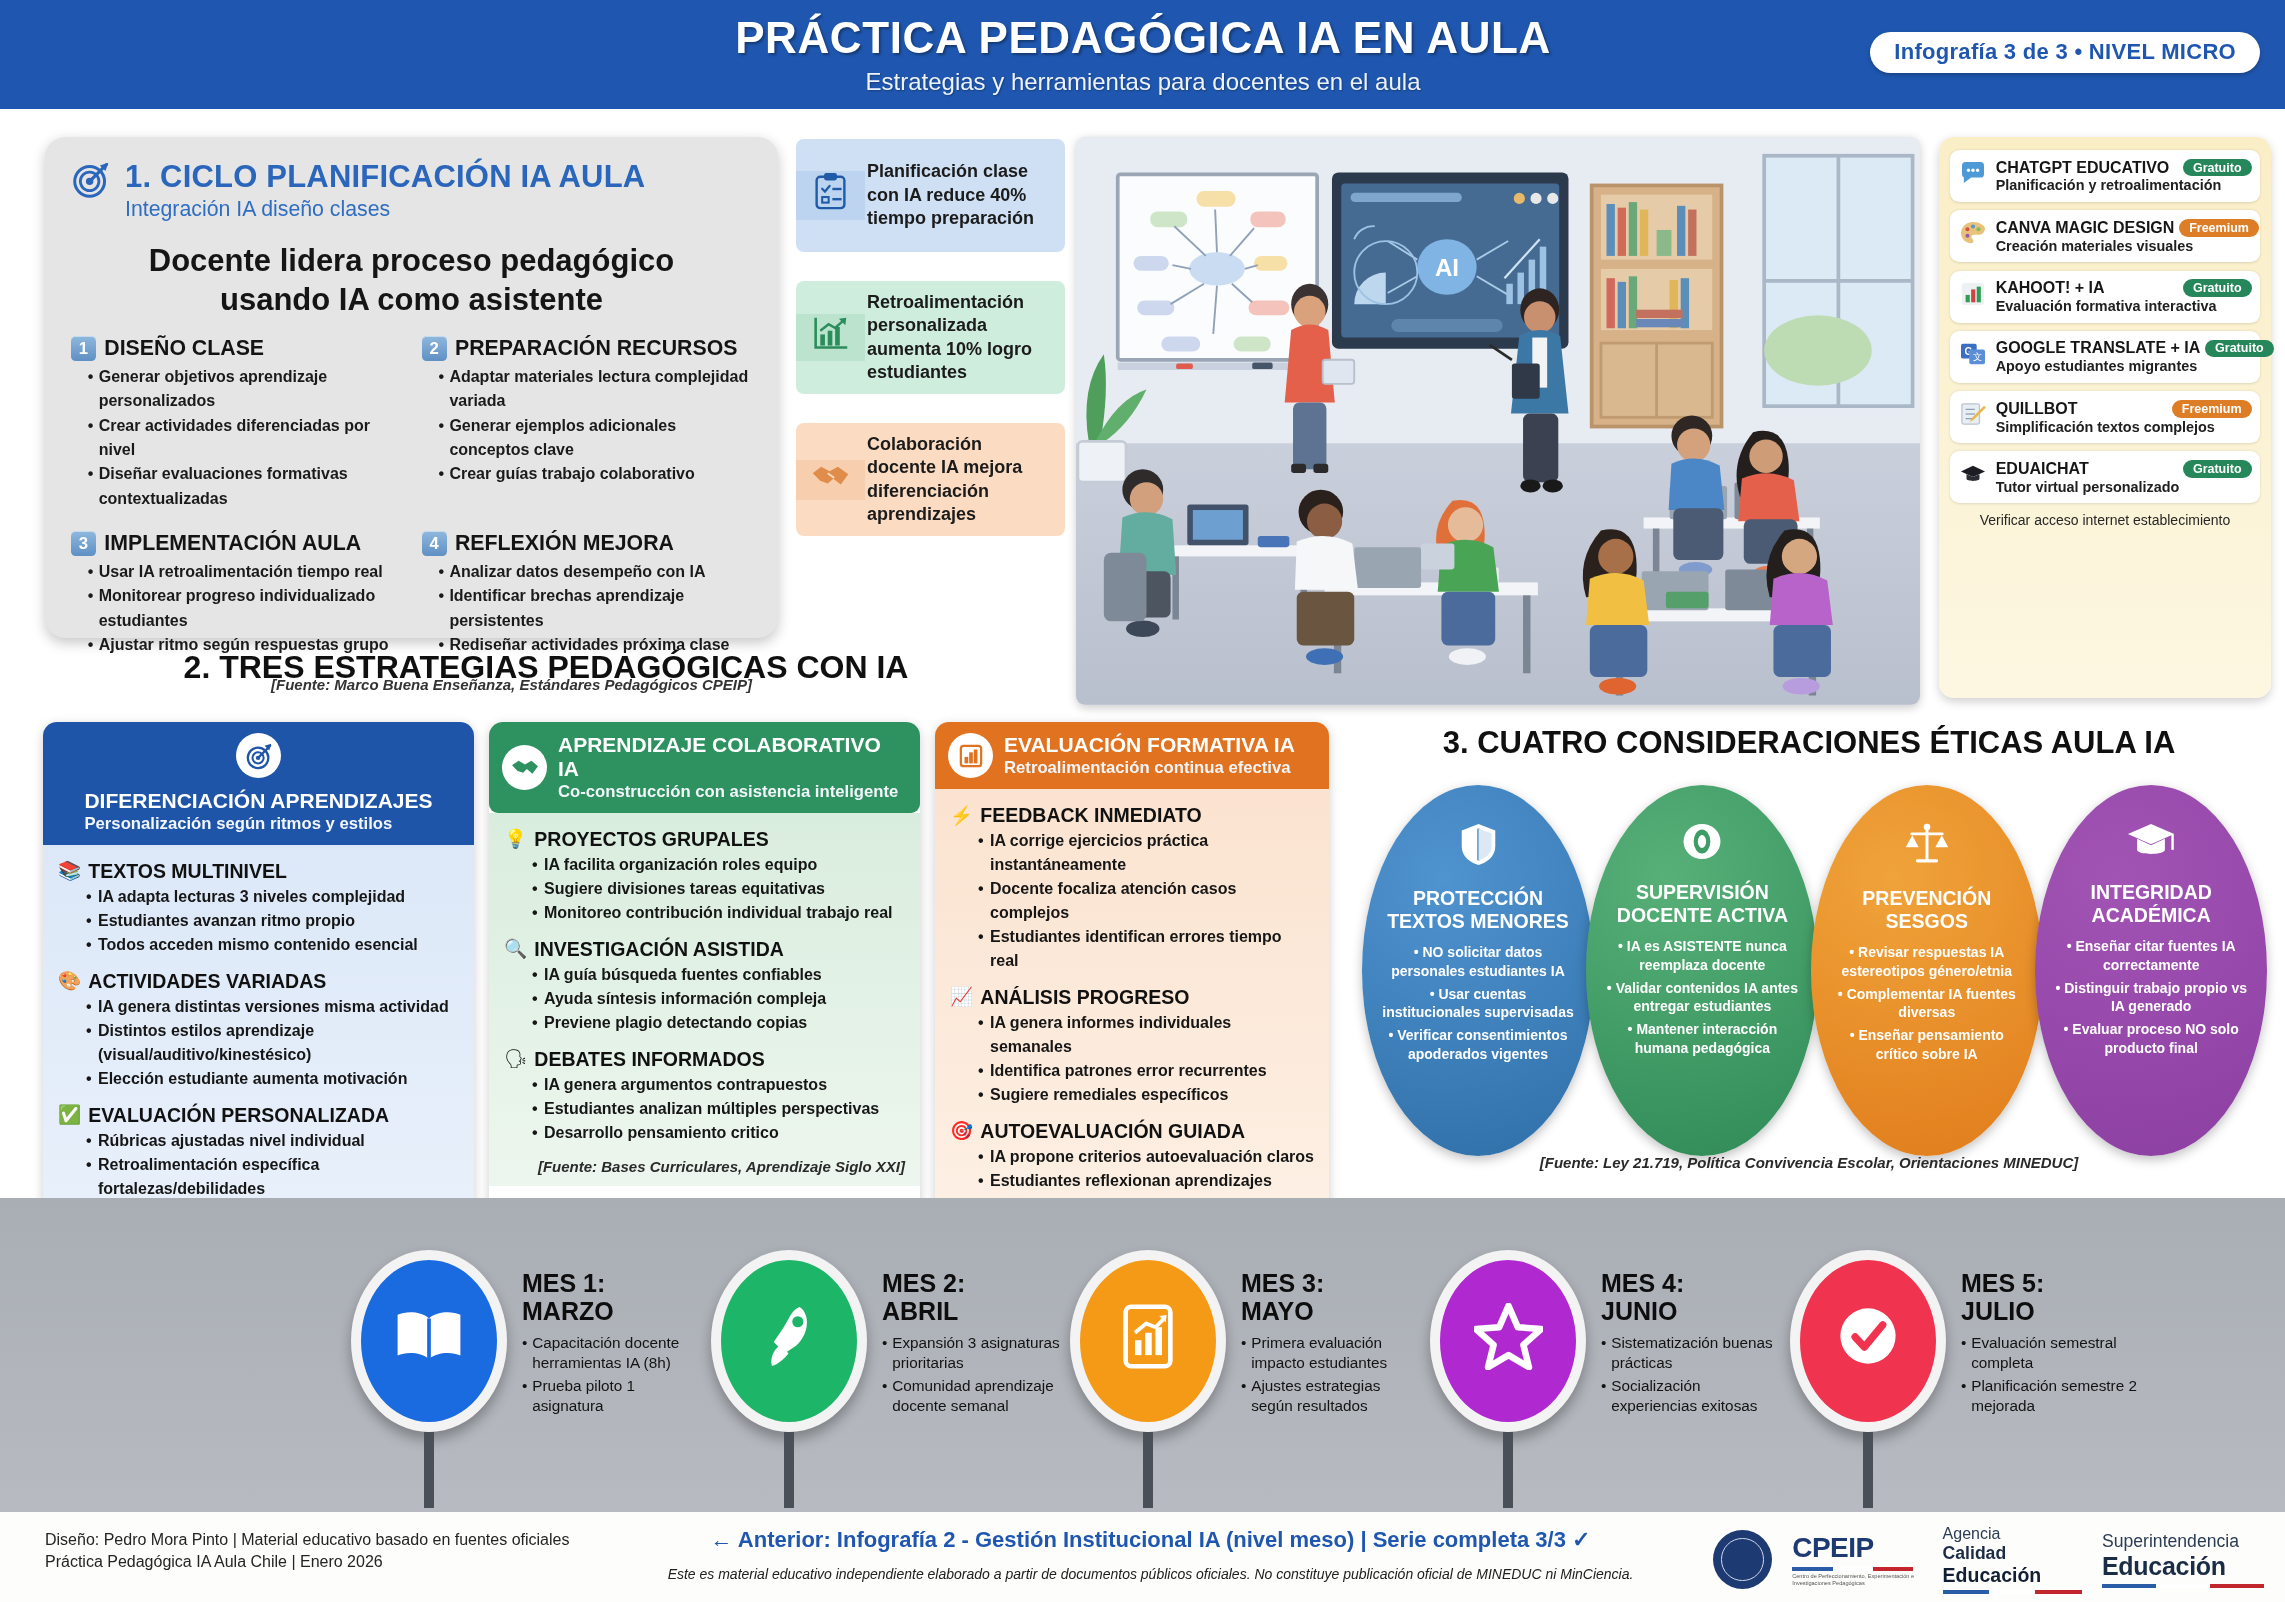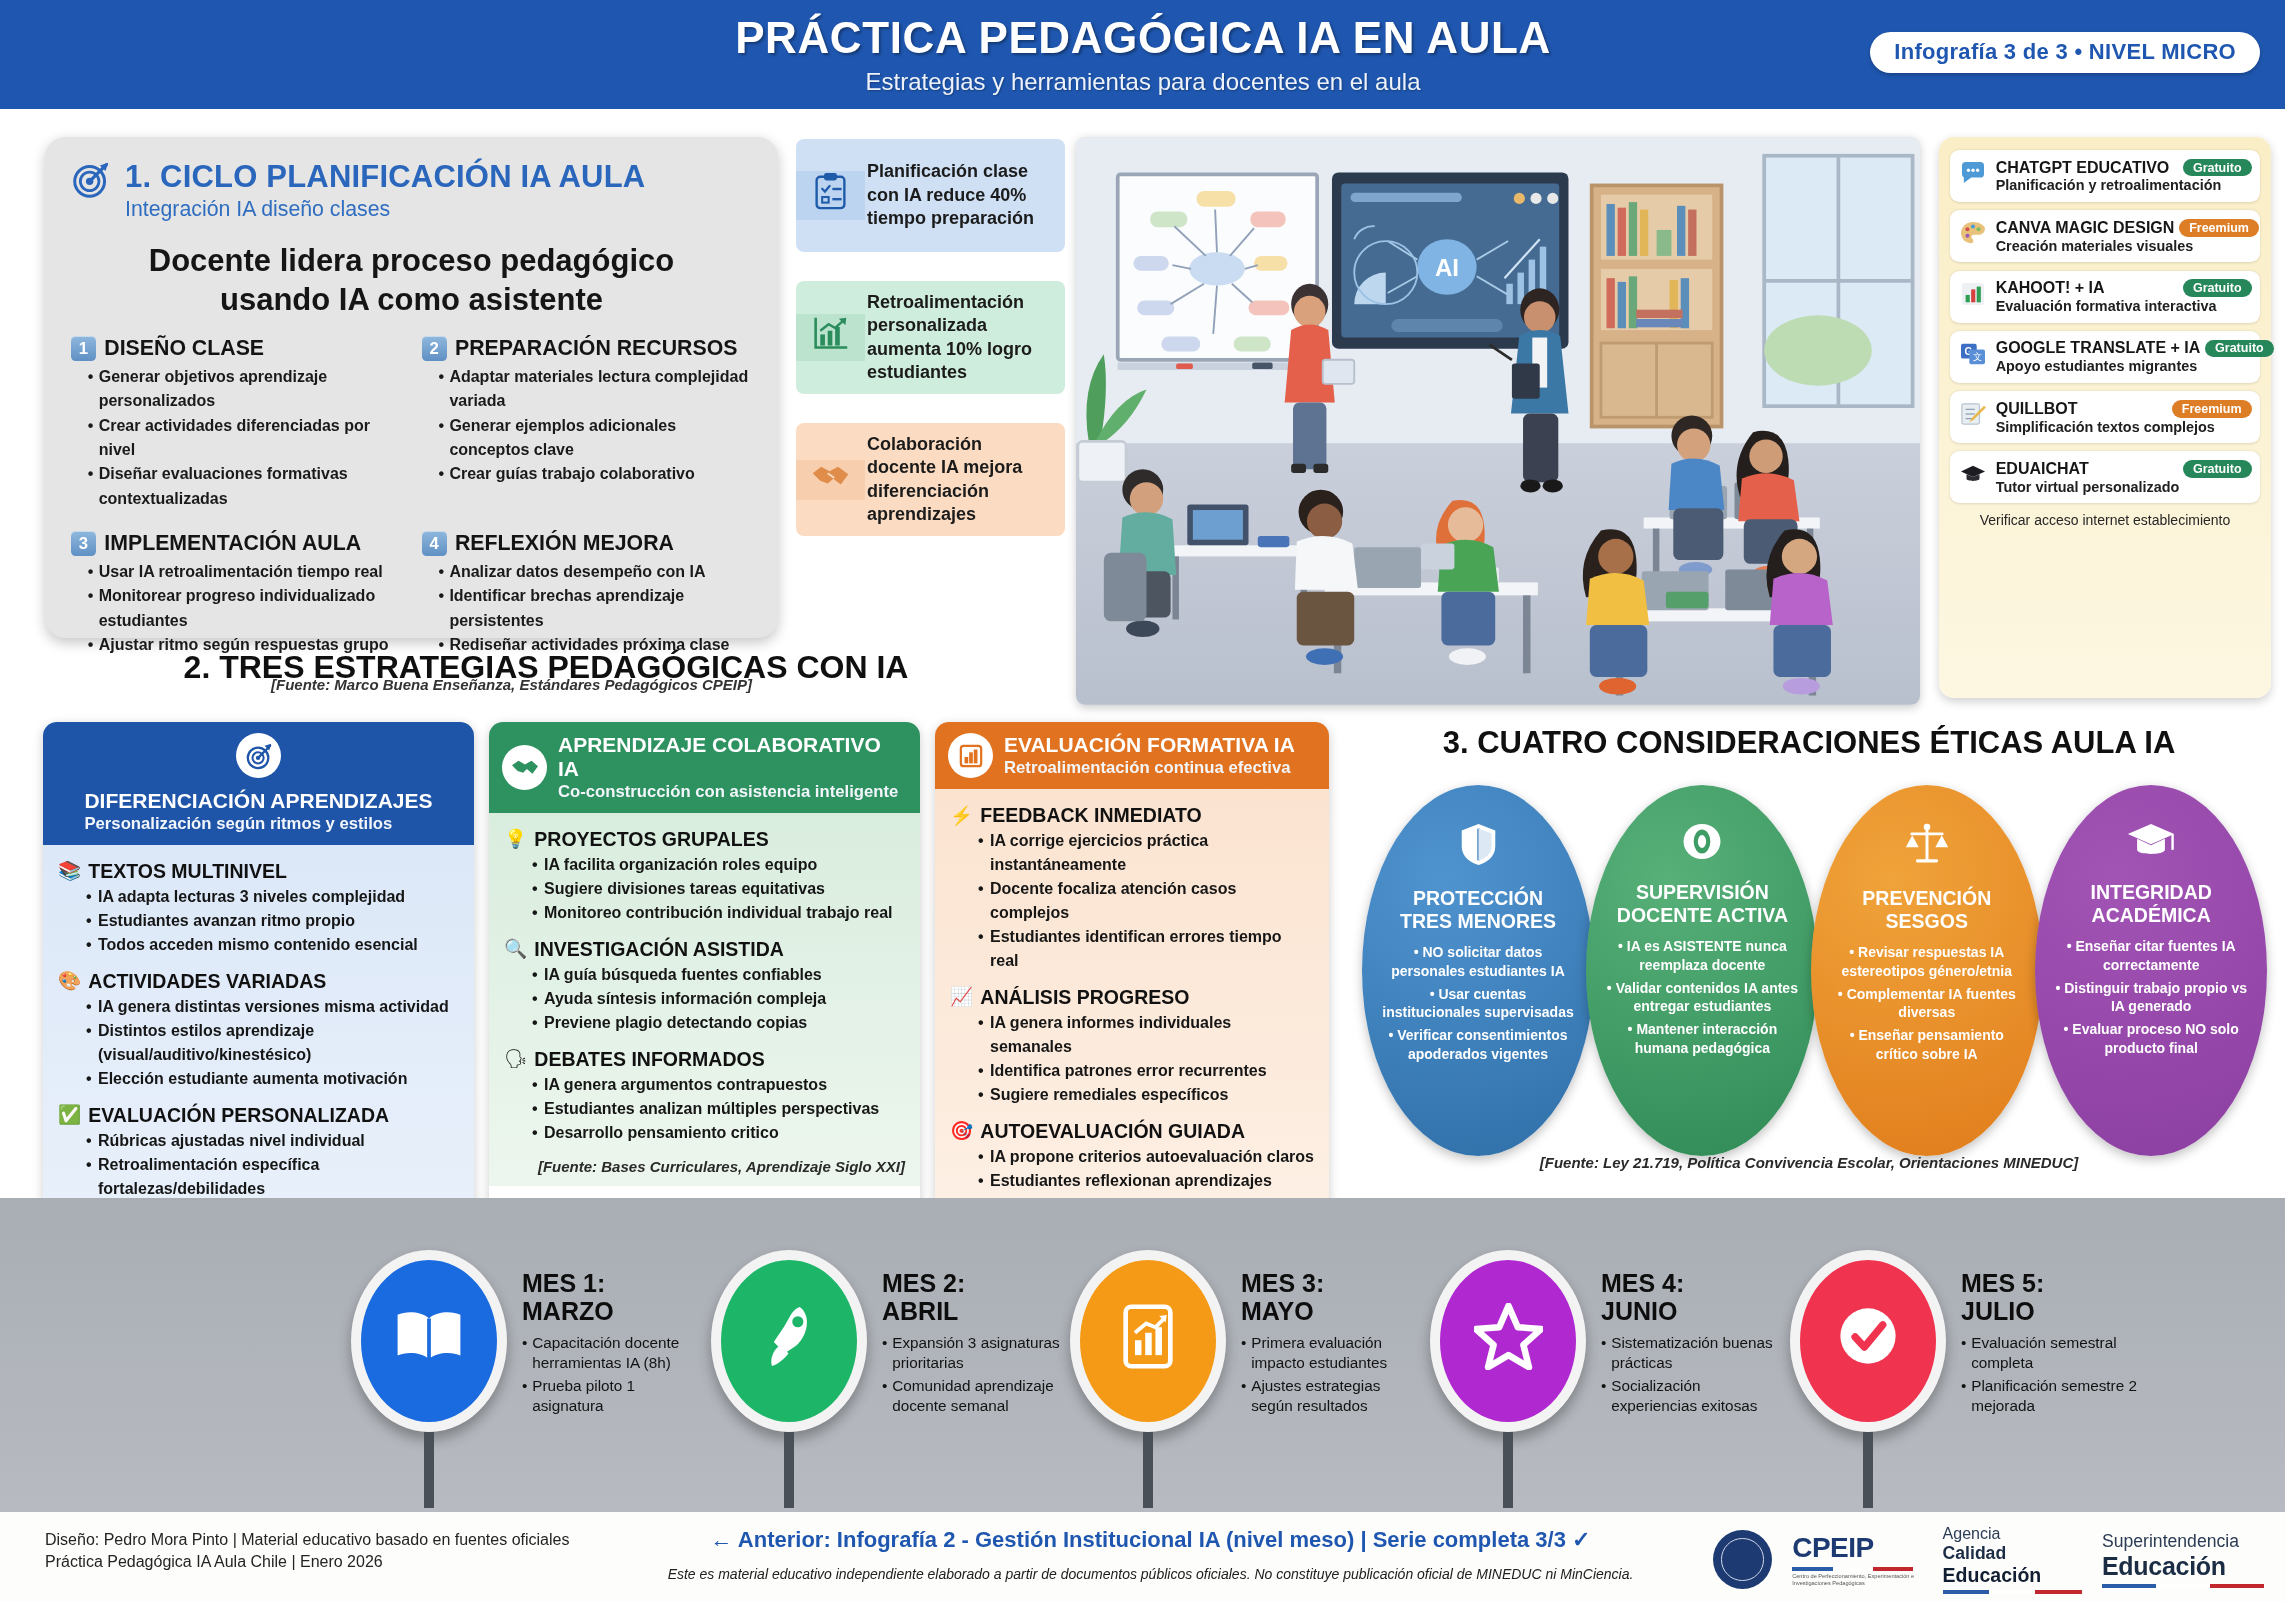--- a/index.html
+++ b/index.html
@@ -121,21 +121,21 @@
     position:absolute; left:45px; top:649px; width:1002px;
     text-align:center; font-size:32px; font-weight:bold; color:#101010;
   }
 
   
   .strategies { position:absolute; left:43px; top:722px; display:flex; gap:15px; }
   .scard { width:431px; border-radius:14px; overflow:hidden; box-shadow:0 3.7px 10.2px rgba(0,0,0,.2); }
   .scard.s3 { width:394px; }
   .scard-head { display:flex; align-items:center; gap:11px; padding:11px 13px; }
   .scard.s1 .scard-head { background:#1f55a8;flex-direction:column; }
-  .scard.s2 .scard-head { background:#2e9160; }
+  .scard.s2 .scard-head { background:#2e9160;border-radius:9px; }
   .scard.s3 .scard-head { background:#e1721f; }
   .scard-circle {
     width:45px; height:45px; flex:0 0 45px; border-radius:50%;
     background:#fff; display:flex; align-items:center; justify-content:center; font-size:24px;
   }
   .scard-t { font-size:21px; font-weight:bold; color:#fff; }
   .scard-s { font-size:16.7px; font-weight:bold; color:#f2f6fb; margin-top:0.9px; }
   .scard-body { padding:15px 15px 11px 15px; }
   .scard.s1 .scard-body { background:linear-gradient(#dce8f8,#eaf1fb); }
   .scard.s2 .scard-body { background:linear-gradient(#d9edde,#edf6ee); }
@@ -840,21 +840,21 @@
   <div class="eth e1">
     <div class="eth-ico">
       <svg width="41" height="45" viewBox="0 0 44 48">
           <path d="M22 2 L40 9 v17 c0 12 -10 18 -18 20 C14 44 4 38 4 26 V9 Z" fill="#ffffff"></path>
           <path d="M22 7 V41" stroke="#3f80bc" stroke-width="2.6"></path>
           <path d="M22 7 L36 12 v14 c0 9 -7 13 -14 15 Z" fill="#dce9f4"></path>
         </svg>
     </div>
     <div class="eth-t">
       <div>PROTECCIÓN</div>
-      <div>TRES MENORES</div>
+      <div>TEXTOS MENORES</div>
     </div>
     <ul class="eth-list">
       <li>NO solicitar datos personales estudiantes IA</li>
       <li>Usar cuentas institucionales supervisadas</li>
       <li>Verificar consentimientos apoderados vigentes</li>
     </ul>
   </div>
 
   <div class="eth e2">
     <div class="eth-ico">

